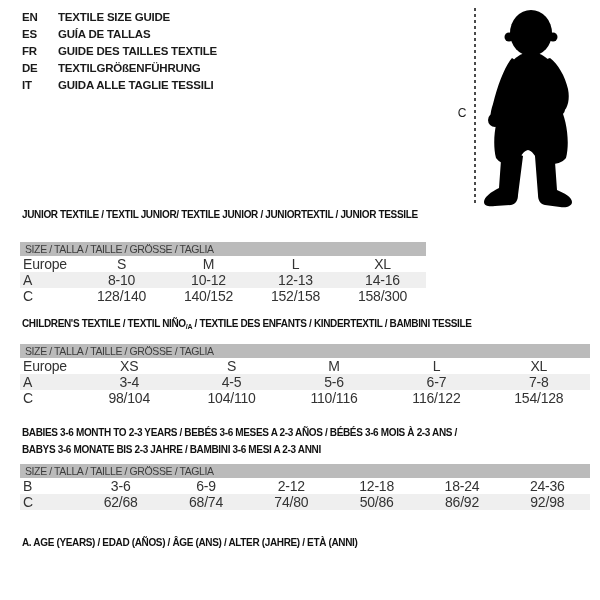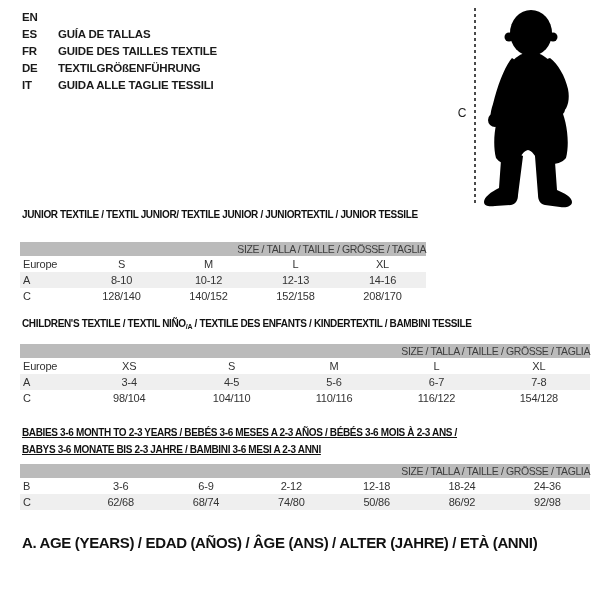--- a/index.html
+++ b/index.html
@@ -16,44 +16,45 @@
   .marker-line{
     position:absolute;left:474px;top:8px;width:2px;height:198px;
     background:repeating-linear-gradient(to bottom,#4a4a4a 0 3px,transparent 3px 6px);
   }
   .marker-label{position:absolute;left:455px;top:106px;width:14px;text-align:center;
     font-size:12px;font-weight:400;color:#222;}
   .baby-svg{position:absolute;left:480px;top:8px;}
   
   .tbl-title{position:absolute;font-size:10px;font-weight:700;letter-spacing:-0.35px;
     white-space:nowrap;color:#111;}
-  .tbl-title.two-line{white-space:normal;line-height:17px;text-decoration:underline;}
+  .tbl-title.two-line{white-space:normal;line-height:17px;}
   .tbl-title .sub{font-size:7px;vertical-align:-2px;}
   .tbody{position:absolute;}
   .size-bar{height:14px;line-height:14px;background:#bbbbbb;color:#3d3d3d;
-    font-size:10.5px;letter-spacing:-0.4px;padding-left:17px;box-sizing:border-box;text-align:right;}
-  .trow{display:flex;height:16px;line-height:16px;font-size:11px;color:#333;
+    font-size:10.5px;letter-spacing:-0.4px;padding-left:5px;box-sizing:border-box;}
+  .trow{display:flex;height:16px;line-height:16px;font-size:14px;color:#333;
     letter-spacing:-0.2px;}
   .trow.alt{background:#efefef;}
   .tlabel{width:58px;padding-left:3px;box-sizing:border-box;}
   .tcell{flex:1;text-align:center;}
   .w1{width:406px;} .w2{width:570px;}
   
   .notes{position:absolute;left:22px;top:534px;}
-  .note-line{height:17px;line-height:17px;font-size:15px;font-weight:700;
+  .note-line{height:17px;line-height:17px;font-size:10px;font-weight:700;
     letter-spacing:-0.35px;white-space:nowrap;color:#111;}
 </style>
 </head>
 <body>
 
 <div class="page">
 
   <div class="lang-header">
     <div class="lang-row">
       <span class="lang-code">EN</span>
+      <span class="lang-label">TEXTILE SIZE GUIDE</span>
     </div>
     <div class="lang-row">
       <span class="lang-code">ES</span>
       <span class="lang-label">GUÍA DE TALLAS</span>
     </div>
     <div class="lang-row">
       <span class="lang-code">FR</span>
       <span class="lang-label">GUIDE DES TAILLES TEXTILE</span>
     </div>
     <div class="lang-row">
@@ -99,21 +100,21 @@
       <span class="tcell">8-10</span>
       <span class="tcell">10-12</span>
       <span class="tcell">12-13</span>
       <span class="tcell">14-16</span>
     </div>
     <div class="trow">
       <span class="tlabel">C</span>
       <span class="tcell">128/140</span>
       <span class="tcell">140/152</span>
       <span class="tcell">152/158</span>
-      <span class="tcell">208/170</span>
+      <span class="tcell">158/300</span>
     </div>
   </div>
 
   <div class="tbl-title" style="left:22px;top:318px;">
     <span>CHILDREN'S TEXTILE / TEXTIL NIÑO</span><span class="sub">/A</span><span> / TEXTILE DES ENFANTS / KINDERTEXTIL / BAMBINI TESSILE</span>
   </div>
   <div class="tbody w2" style="left:20px;top:344px;">
     <div class="size-bar">SIZE / TALLA / TAILLE / GRÖSSE / TAGLIA</div>
     <div class="trow">
       <span class="tlabel">Europe</span>

